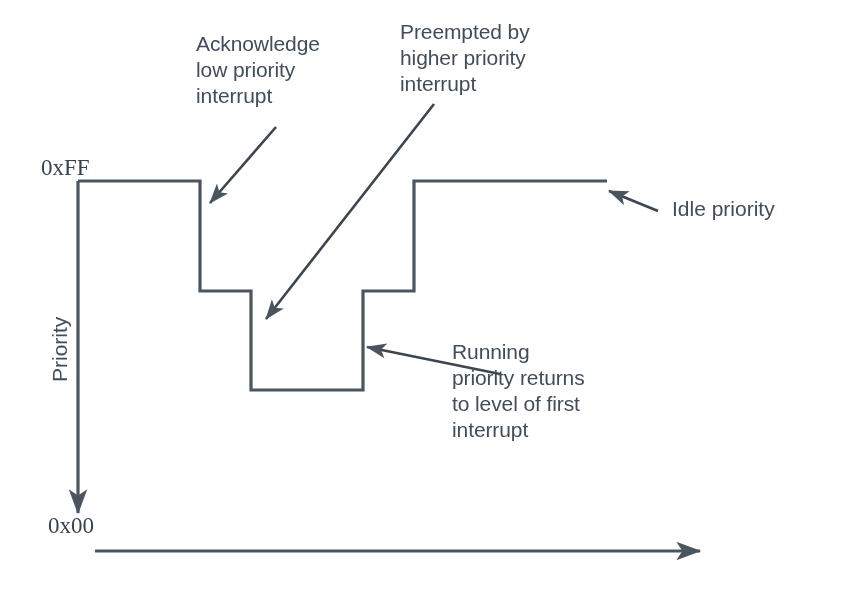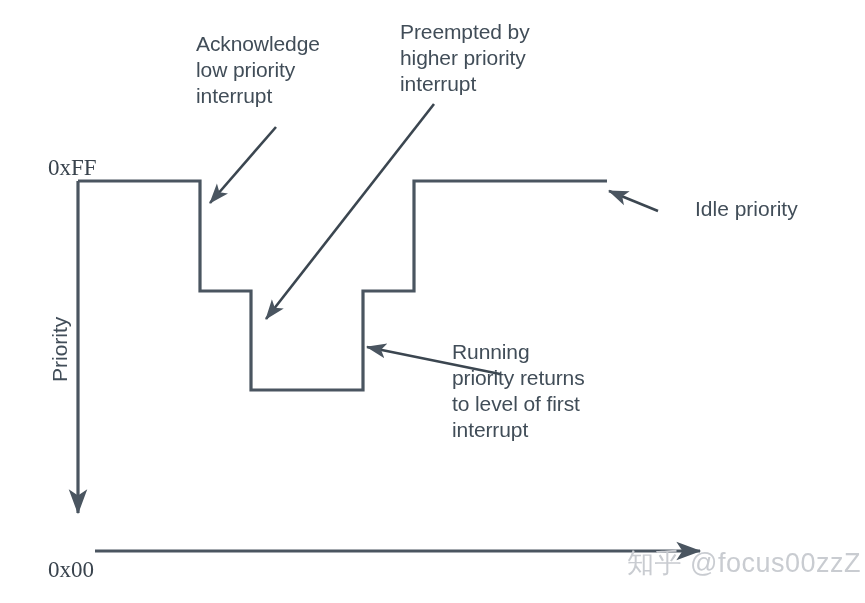--- a/index.html
+++ b/index.html
@@ -101,30 +101,29 @@
   </svg>
 
   <div class="anno" style="left:196px; top:31px; width:170px;">Acknowledge
 low priority
 interrupt</div>
 
   <div class="anno" style="left:400px; top:19px; width:180px;">Preempted by
 higher priority
 interrupt</div>
 
-  <div class="side-label" style="left:695px; top:196px;">Idle priority</div>
+  <div class="side-label" style="left:672px; top:196px;">Idle priority</div>
 
   <div class="anno" style="left:452px; top:339px; width:192px;">Running
 priority returns
 to level of first
 interrupt</div>
 
-  <div class="axis-tick-label" style="left:48px; top:155px;">0xFF</div>
+  <div class="axis-tick-label" style="left:41px; top:155px;">0xFF</div>
 
-  <div class="axis-tick-label" style="left:48px; top:513px;margin-top:44px;">0x00</div>
+  <div class="axis-tick-label" style="left:48px; top:513px;">0x00</div>
 
   <div class="axis-name vertical" style="left:48px; top:382px;">Priority</div>
 
   <div class="axis-name" style="left:360px; top:568px;margin-top:42px;">Time</div>
 
-  <div id="watermark">知乎 @focus00zzZ</div>
 
 </div>
 
 </body></html>

